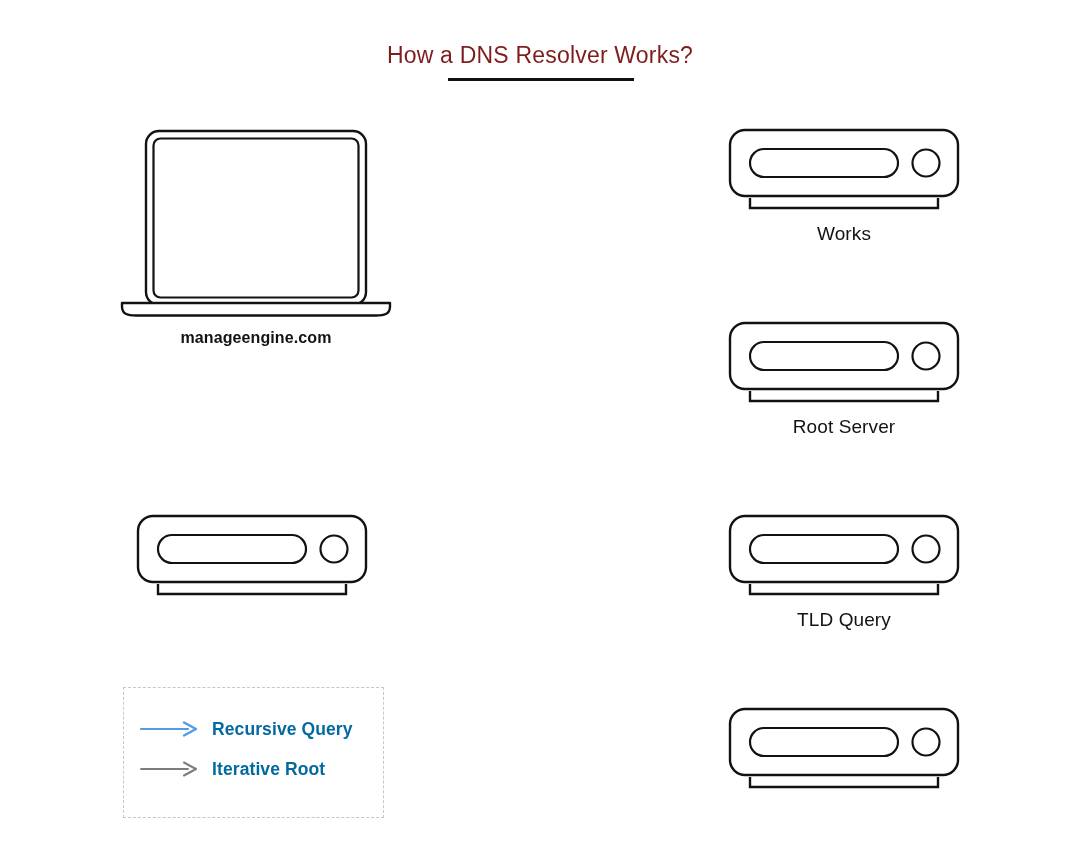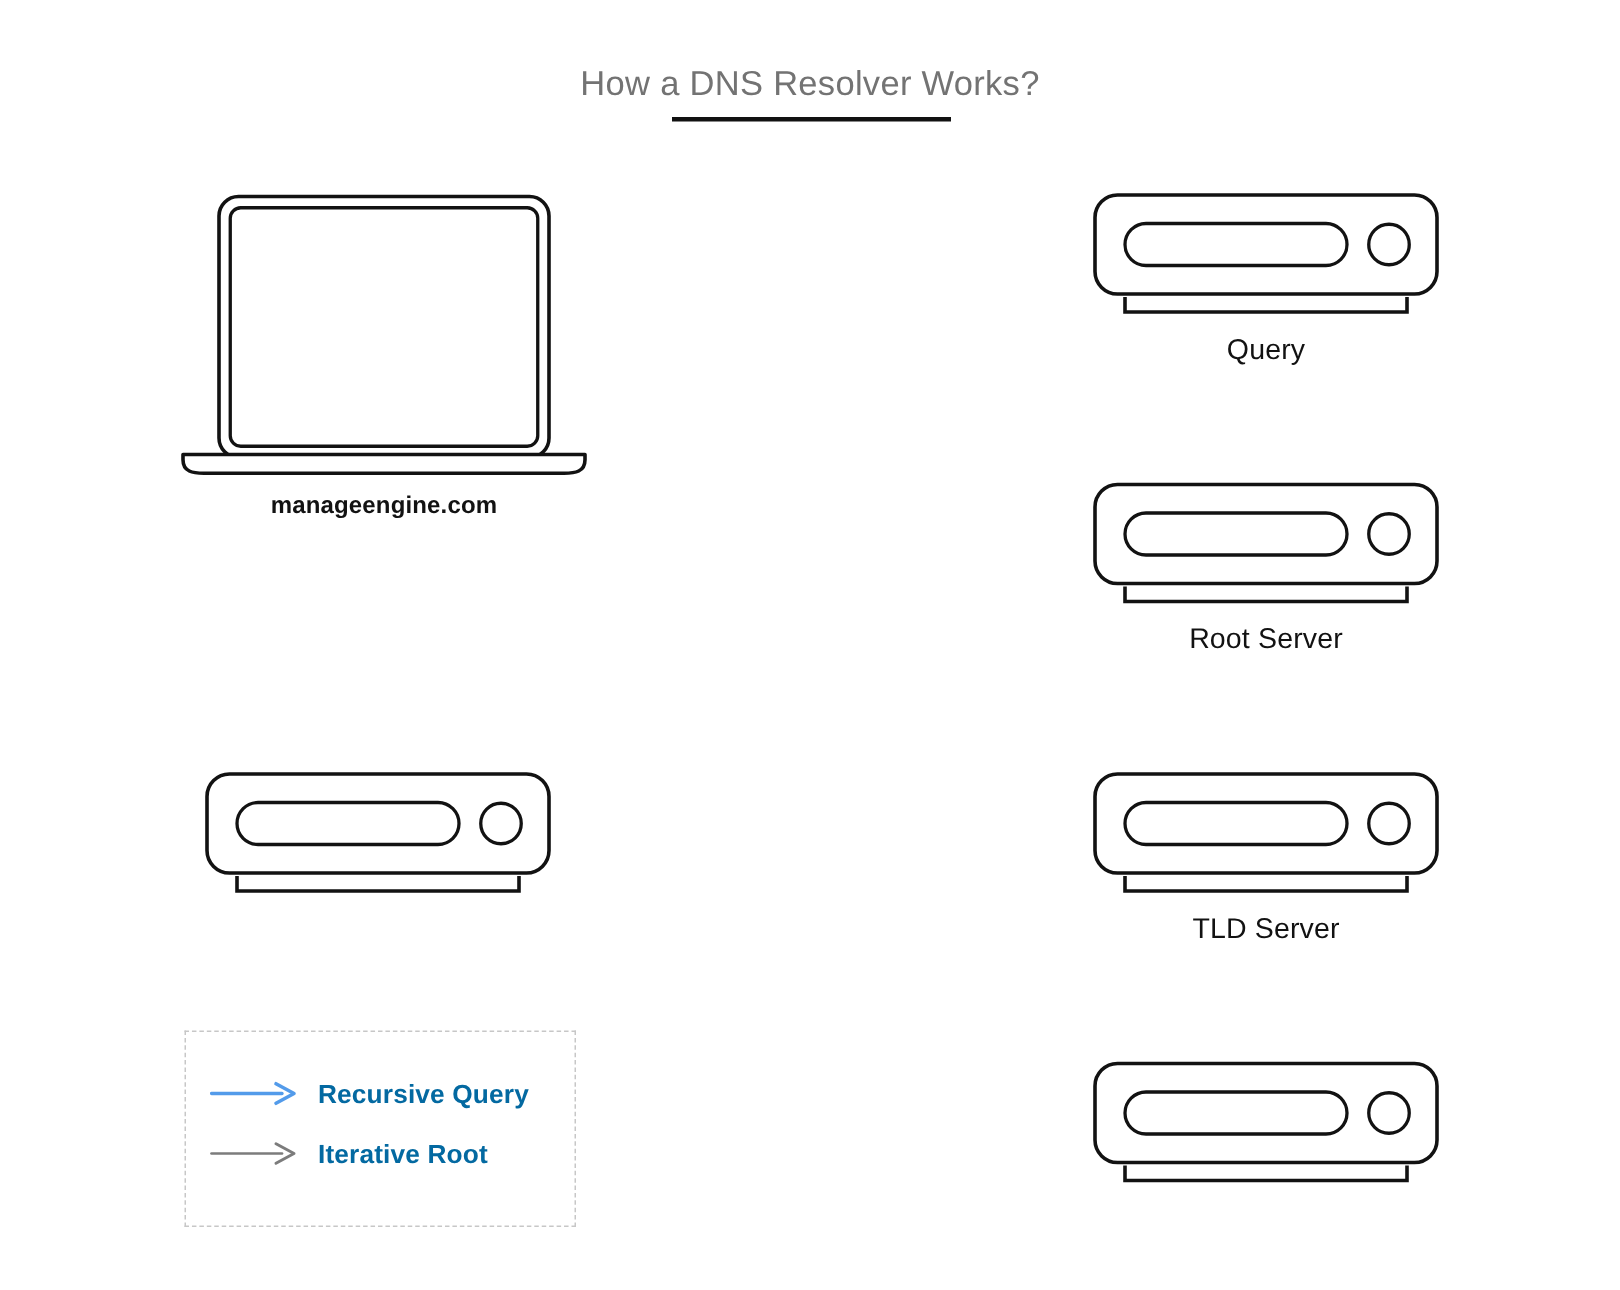--- a/index.html
+++ b/index.html
@@ -20,21 +20,21 @@
   
   #diagram-title {
     position: absolute;
     left: 0;
     top: 42px;
     width: 1080px;
     text-align: center;
     font-size: 23px;
     font-weight: 400;
     letter-spacing: 0.2px;
-    color: #737373;
+    color: #7f1d1d;
   }
   #title-underline {
     position: absolute;
     left: 448px;
     top: 78px;
     width: 186px;
     height: 3px;
     background: #111111;
   }
 
@@ -122,41 +122,41 @@
   <div class="node-label">manageengine.com</div>
 </div>
 
 <div class="node server-node" id="server-node">
   <svg class="server-icon" viewBox="0 0 248 92">
     <rect x="10" y="4" width="228" height="66" rx="15" ry="15" fill="#ffffff" stroke="#121212" stroke-width="2.4"></rect>
     <rect x="30" y="23" width="148" height="28" rx="14" ry="14" fill="#ffffff" stroke="#121212" stroke-width="2.2"></rect>
     <circle cx="206" cy="37" r="13.5" fill="#ffffff" stroke="#121212" stroke-width="2.2"></circle>
     <path d="M 30 72 L 30 82 L 218 82 L 218 72" fill="none" stroke="#121212" stroke-width="2.4" stroke-linejoin="miter"></path>
   </svg>
-  <div class="node-label label-regular">Query</div>
+  <div class="node-label label-regular">Works</div>
 </div>
 
 <div class="node server-node" id="root-server-node">
   <svg class="server-icon" viewBox="0 0 248 92">
     <rect x="10" y="4" width="228" height="66" rx="15" ry="15" fill="#ffffff" stroke="#121212" stroke-width="2.4"></rect>
     <rect x="30" y="23" width="148" height="28" rx="14" ry="14" fill="#ffffff" stroke="#121212" stroke-width="2.2"></rect>
     <circle cx="206" cy="37" r="13.5" fill="#ffffff" stroke="#121212" stroke-width="2.2"></circle>
     <path d="M 30 72 L 30 82 L 218 82 L 218 72" fill="none" stroke="#121212" stroke-width="2.4"></path>
   </svg>
   <div class="node-label label-bold">Root Server</div>
 </div>
 
 <div class="node server-node" id="tld-server-node">
   <svg class="server-icon" viewBox="0 0 248 92">
     <rect x="10" y="4" width="228" height="66" rx="15" ry="15" fill="#ffffff" stroke="#121212" stroke-width="2.4"></rect>
     <rect x="30" y="23" width="148" height="28" rx="14" ry="14" fill="#ffffff" stroke="#121212" stroke-width="2.2"></rect>
     <circle cx="206" cy="37" r="13.5" fill="#ffffff" stroke="#121212" stroke-width="2.2"></circle>
     <path d="M 30 72 L 30 82 L 218 82 L 218 72" fill="none" stroke="#121212" stroke-width="2.4"></path>
   </svg>
-  <div class="node-label label-bold">TLD Server</div>
+  <div class="node-label label-bold">TLD Query</div>
 </div>
 
 <div class="node server-node" id="auth-server-node">
   <svg class="server-icon" viewBox="0 0 248 92">
     <rect x="10" y="4" width="228" height="66" rx="15" ry="15" fill="#ffffff" stroke="#121212" stroke-width="2.4"></rect>
     <rect x="30" y="23" width="148" height="28" rx="14" ry="14" fill="#ffffff" stroke="#121212" stroke-width="2.2"></rect>
     <circle cx="206" cy="37" r="13.5" fill="#ffffff" stroke="#121212" stroke-width="2.2"></circle>
     <path d="M 30 72 L 30 82 L 218 82 L 218 72" fill="none" stroke="#121212" stroke-width="2.4"></path>
   </svg>
 </div>

